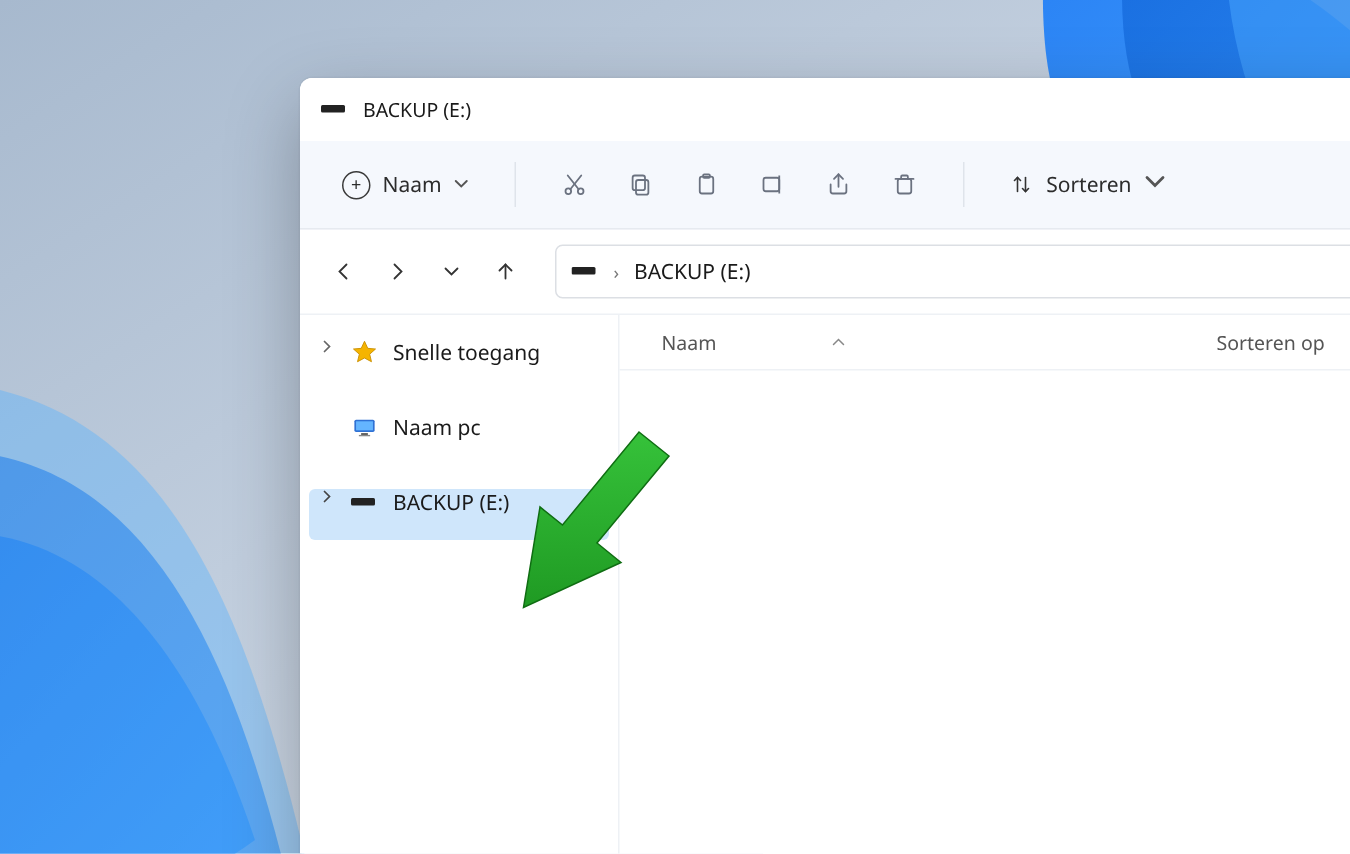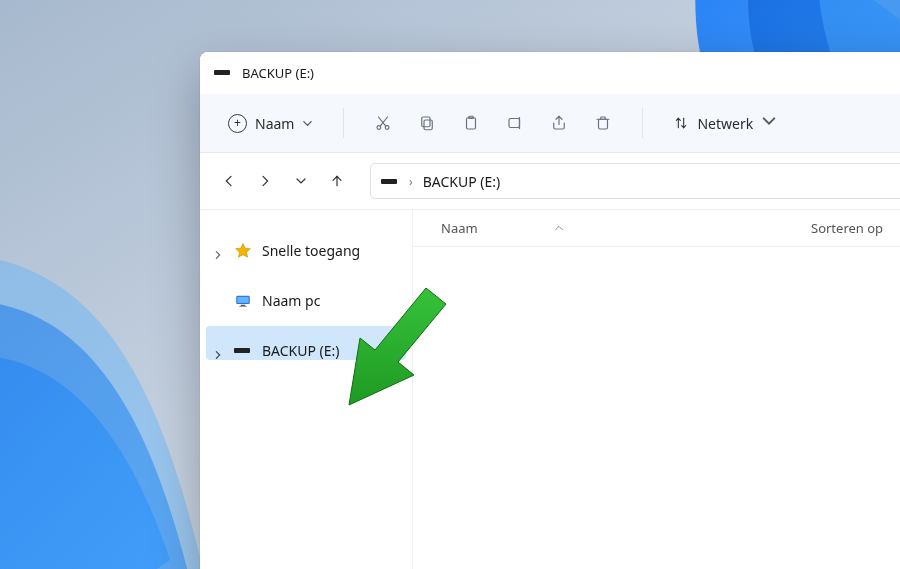--- a/index.html
+++ b/index.html
@@ -106,21 +106,21 @@
 
   
   .body { display: flex; height: calc(100% - 42px - 58px - 56px); }
   .sidebar {
     width: 200px;
     padding: 10px 6px;
     border-right: 1px solid #eef1f5;
     display: flex; flex-direction: column; gap: 4px;
   }
   .sb-item {
-    display: flex; align-items: flex-end; gap: 9px;
+    display: flex; align-items: flex-start; gap: 9px;
     height: 34px; padding: 0 6px;
     border-radius: 4px;
     margin: 6px 0;
   }
   .sb-item.selected { background: #cfe6fb; }
   .sb-item .exp { width: 12px; display: flex; justify-content: center; color: #666; }
   .sb-item .exp svg { width: 10px; height: 10px; }
   .sb-item .ico { width: 20px; display: flex; align-items: center; justify-content: center; }
   .sb-item .ico svg { width: 18px; height: 18px; }
   .sb-item .lbl { font-size: 14px; }
@@ -239,21 +239,21 @@
 
     <div class="vdiv"></div>
 
     <div class="tb-label">
       <svg viewBox="0 0 24 24" fill="none" stroke="#333" stroke-width="1.6" stroke-linecap="round">
         <path d="M8 5v14"></path>
           <path d="M5 8l3-3 3 3"></path>
         <path d="M16 19V5"></path>
           <path d="M13 16l3 3 3-3"></path>
       </svg>
-      <span>Netwerk</span>
+      <span>Sorteren</span>
       <span class="caret-down">
         <svg viewBox="0 0 12 12">
             <path d="M2 4l4 4 4-4" stroke="#555" stroke-width="1.4" fill="none" stroke-linecap="round"></path>
           </svg>
       </span>
     </div>
 
     <div style="flex:1"></div>
 
   </div>

